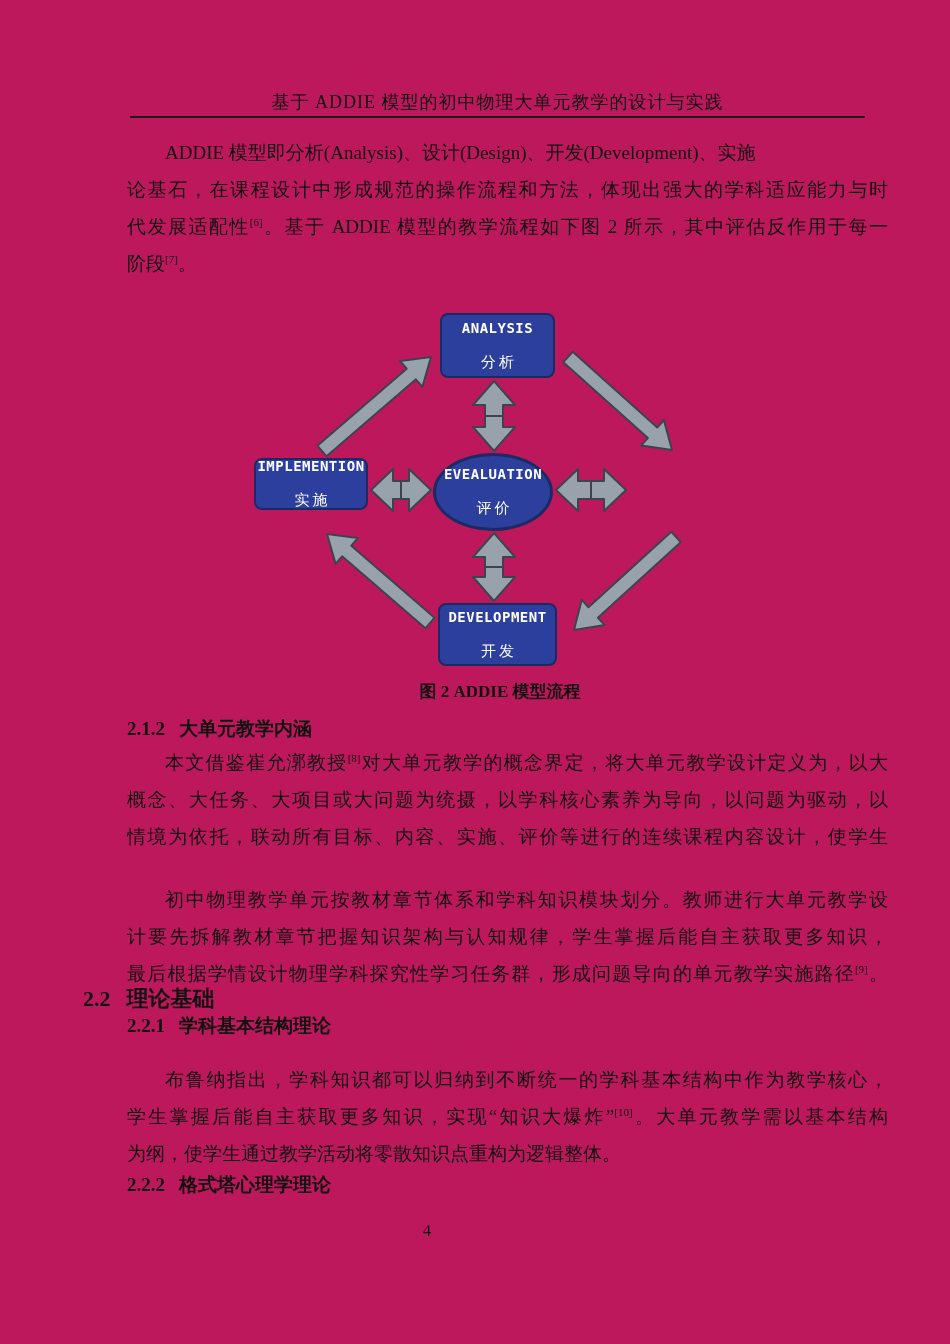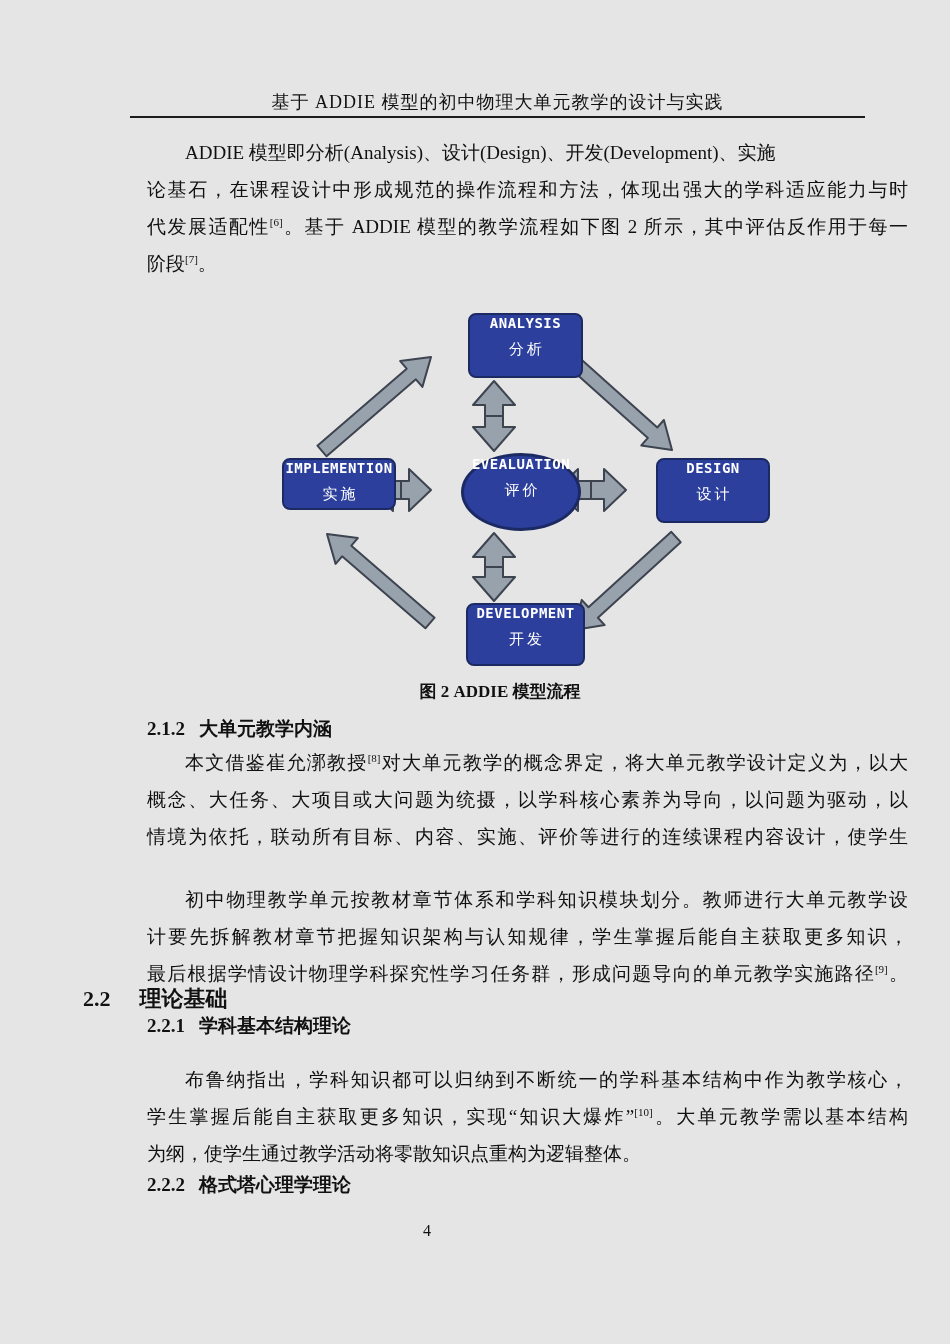--- a/index.html
+++ b/index.html
@@ -1,45 +1,45 @@
 <!DOCTYPE html>
 <html style="--node-fill: #2c3f9d; --node-border: #1c2a63; --node-text: #ffffff; --arrow-fill: #98a2ad; --arrow-border: #3d444f;"><head>
 <meta charset="utf-8">
 <style>
   html,body{margin:0;padding:0;background:#ffffff;}
-  .page{position:relative;width:950px;height:1344px;background:#e5e5e5;overflow:hidden;
+  .page{position:relative;width:950px;height:1344px;background:#be185d;overflow:hidden;
         font-family:"Liberation Serif","DejaVu Serif",serif;color:#111;}
   
   .rhead{position:absolute;left:130px;top:90px;width:735px;text-align:center;
          font-size:18px;letter-spacing:1px;}
   .hrule{position:absolute;left:130px;top:116px;width:735px;height:0;
          border-top:2px solid #1c1c1c;}
   
-  .block{position:absolute;left:127px;width:761px;margin-left:20px;}
+  .block{position:absolute;left:127px;width:761px;}
   .bl{font-size:19px;line-height:37px;text-align:justify;text-align-last:justify;
       white-space:normal;}
   .bl.noj{text-align:left;text-align-last:left;}
   .ind{text-indent:38px;}
   sup{font-size:11px;line-height:0;vertical-align:super;}
   
   .h3{font-size:19px;font-weight:bold;}
   .h3 .hnum{font-family:"Liberation Serif","DejaVu Serif",serif;}
   .h3 .htxt{font-family:Liberation Serif, serif;margin-left:14px;}
   .h2{font-size:22px;font-weight:bold;}
   .h2 .hnum{font-family:"Liberation Serif","DejaVu Serif",serif;}
-  .h2 .htxt{font-family:"Liberation Sans","DejaVu Sans",sans-serif;margin-left:29px;text-align:center;}
+  .h2 .htxt{font-family:"Liberation Sans","DejaVu Sans",sans-serif;margin-left:16px;text-align:center;}
   
   .fig{position:absolute;left:250px;top:305px;width:500px;height:370px;}
   .fig svg{position:absolute;left:0;top:0;}
   .arr{fill:var(--arrow-fill,#98a2ad);stroke:var(--arrow-border,#3d444f);
        stroke-width:2;stroke-linejoin:round;}
   .dnode{position:absolute;box-sizing:border-box;background:var(--node-fill,#2c3f9d);
          border:2px solid var(--node-border,#1c2a63);border-radius:8px;
          color:var(--node-text,#fff);display:flex;flex-direction:column;
-         align-items:center;justify-content:flex-start;gap:9px;margin-left:28px;}
+         align-items:center;justify-content:center;gap:17px;}
   .dnode .en{font-family:"DejaVu Sans Mono","Liberation Mono",monospace;
              font-weight:bold;font-size:14px;letter-spacing:.5px;}
   .dnode .zh{font-family:Liberation Sans, sans-serif;
              font-size:15px;letter-spacing:3px;text-indent:3px;}
   .dnode.ellipse{border-radius:50%;border-width:3px;}
   .figcap{position:absolute;left:127px;top:680px;width:746px;text-align:center;
           font-size:17px;font-weight:bold;}
   .pnum{position:absolute;left:0;top:1222px;width:854px;text-align:center;font-size:16px;}
 </style>
 </head>
@@ -79,24 +79,20 @@
     </svg>
 
     <div class="dnode" style="left:190px;top:8px;width:115px;height:65px">
       <div class="en">ANALYSIS</div>
       <div class="zh">分析</div>
     </div>
     <div class="dnode" style="left:4px;top:153px;width:114px;height:52px">
       <div class="en">IMPLEMENTION</div>
       <div class="zh">实施</div>
     </div>
-    <div class="dnode" style="left:378px;top:153px;width:114px;height:65px">
-      <div class="en">DESIGN</div>
-      <div class="zh">设计</div>
-    </div>
     <div class="dnode" style="left:188px;top:298px;width:119px;height:63px">
       <div class="en">DEVELOPMENT</div>
       <div class="zh">开发</div>
     </div>
     <div class="dnode ellipse" style="left:183px;top:148px;width:120px;height:78px">
       <div class="en">EVEALUATION</div>
       <div class="zh">评价</div>
     </div>
   </div>
 

